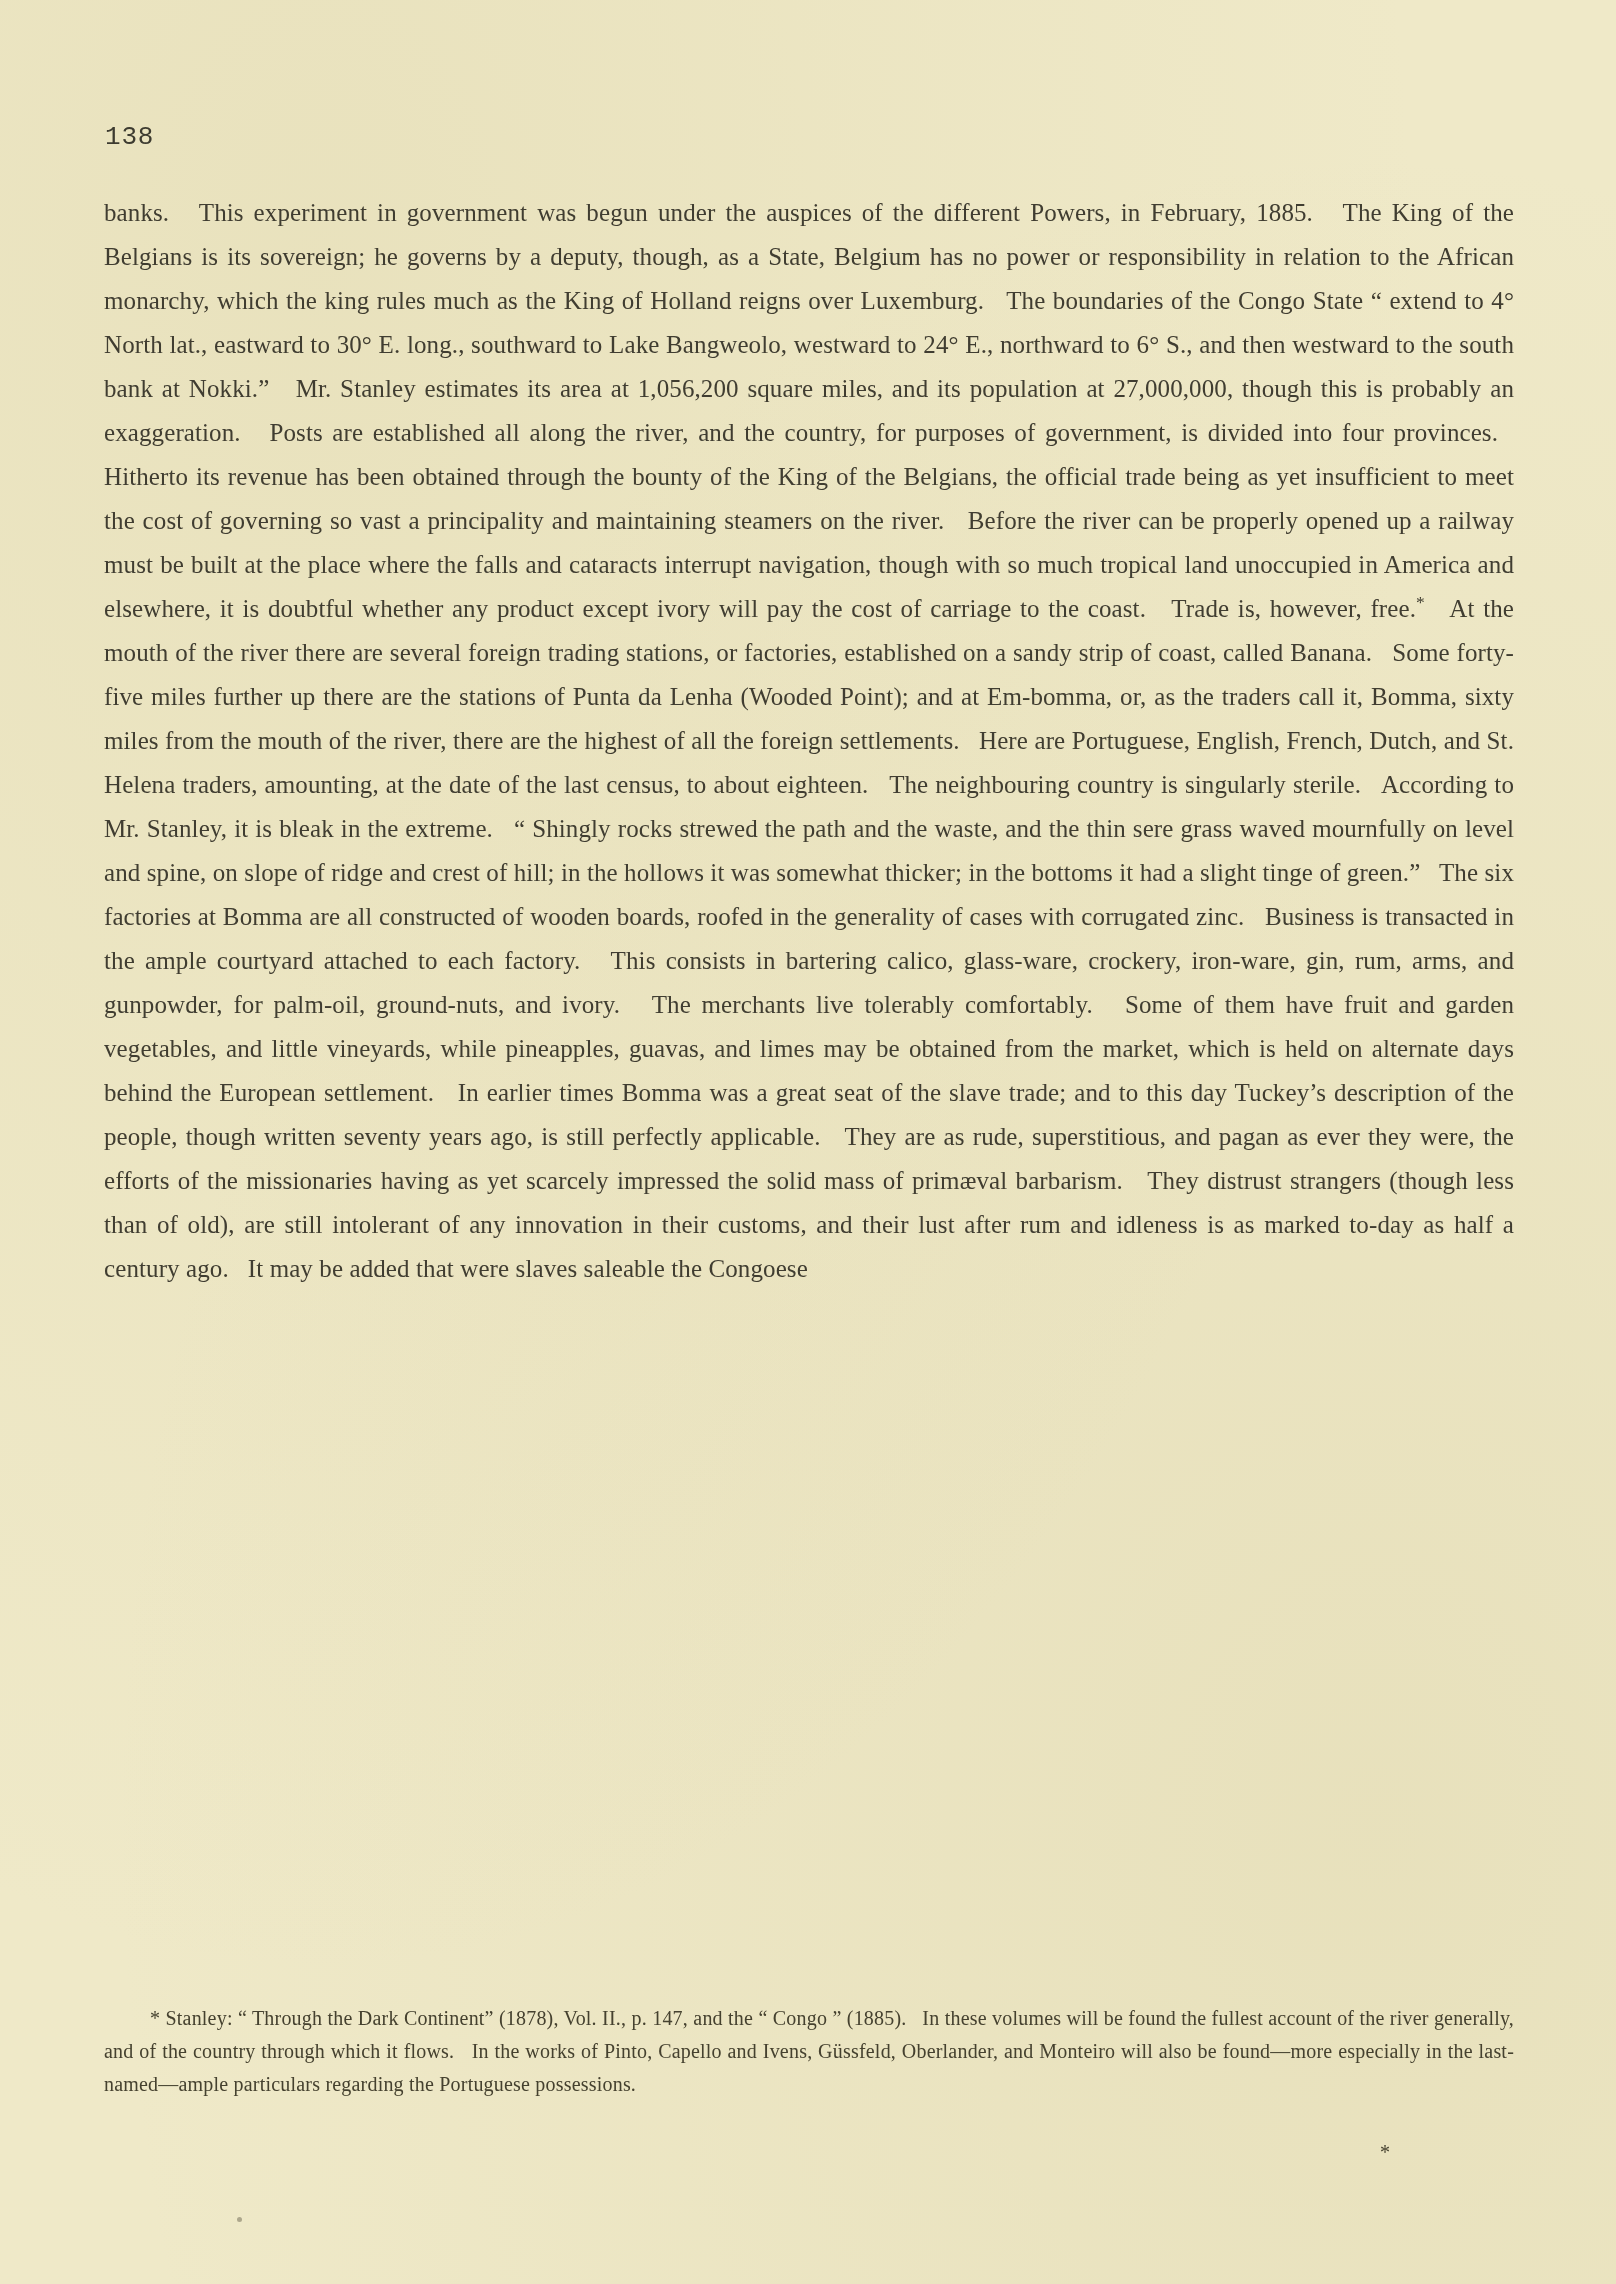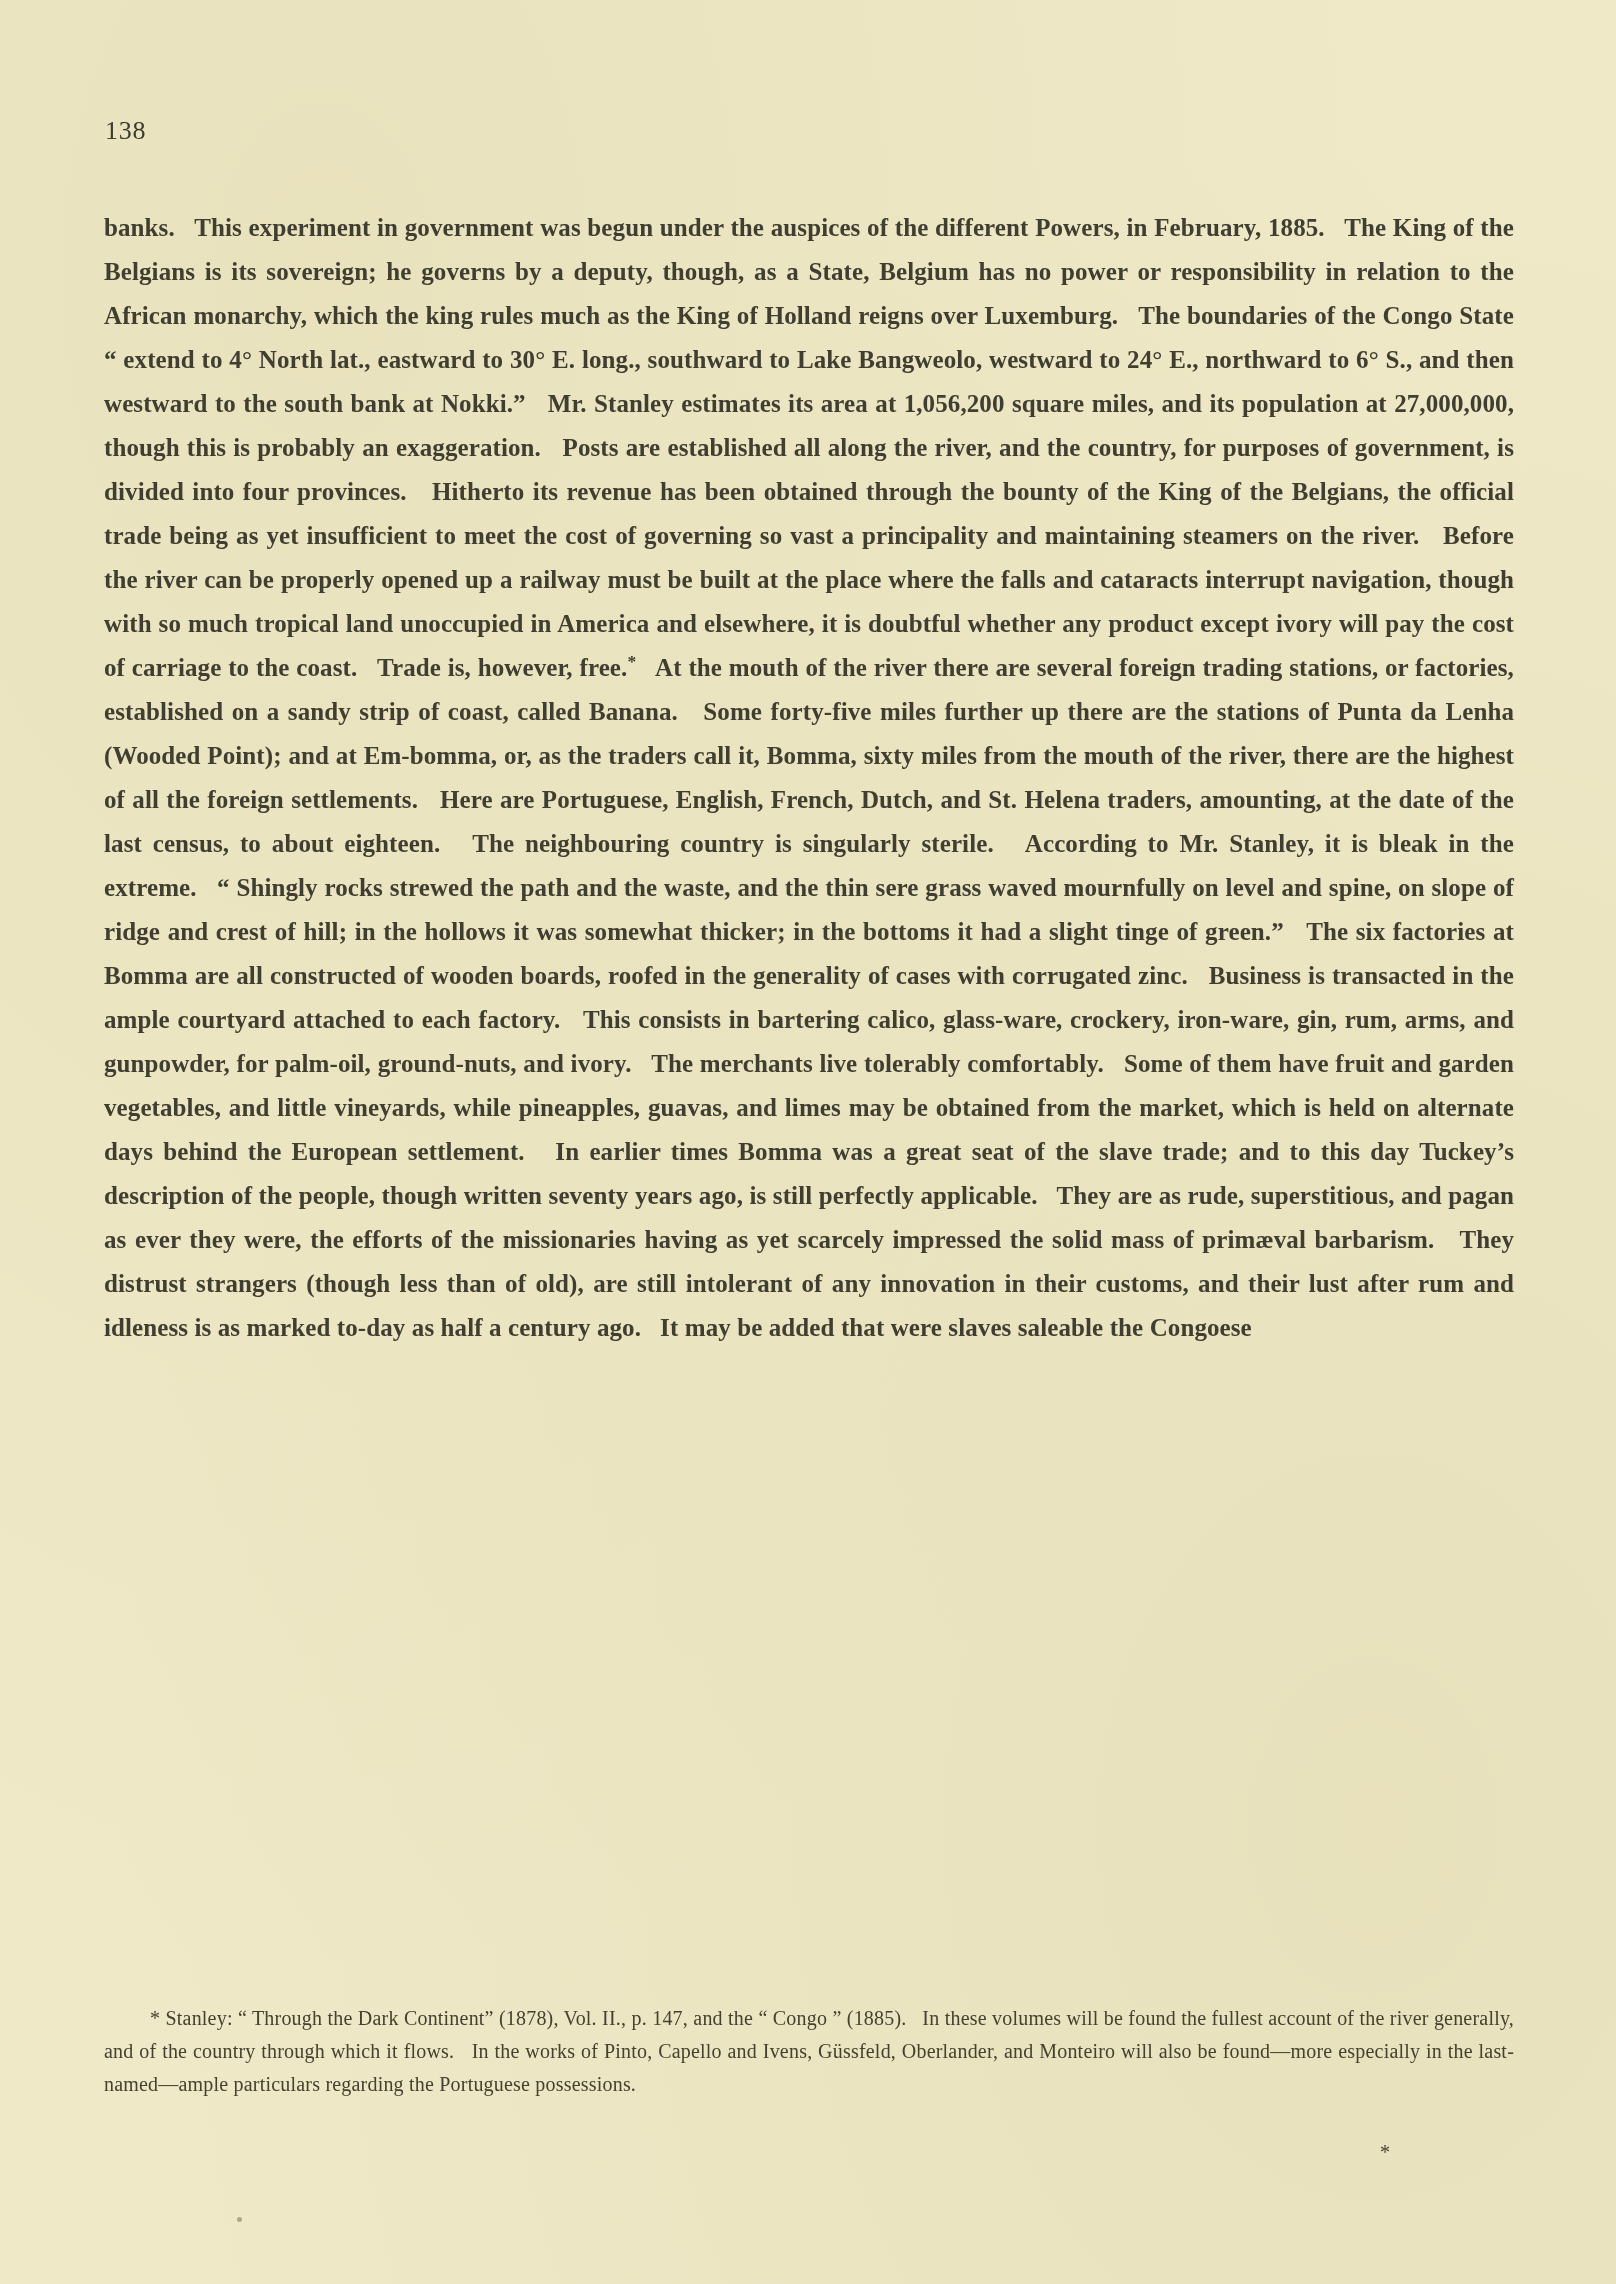--- a/index.html
+++ b/index.html
@@ -18,24 +18,25 @@
   .page {
     position: absolute;
     inset: 0;
     background: #efe9c8;
     background-image:
       radial-gradient(ellipse at 20% 12%, rgba(210,200,150,0.22), rgba(0,0,0,0) 60%),
       radial-gradient(ellipse at 85% 80%, rgba(205,195,145,0.22), rgba(0,0,0,0) 65%);
   }
   .header {
     position: absolute;
-    top: 116px;
+    top: 122px;
     left: 105px;
     right: 105px;
     height: 33px;
+    font-family: Liberation Mono, monospace;
   }
   .folio {
     position: absolute;
     left: 0;
     top: 0;
     font-size: 26px;
     letter-spacing: 0.8px;
     color: #3d3b30;
   }
   .running-title {
@@ -44,30 +45,29 @@
     right: 0;
     top: 0;
     text-align: center;
     font-size: 25px;
     letter-spacing: 2px;
     color: #3d3b30;
     padding-left: 33px;
   }
   .body-text {
     position: absolute;
-    top: 206px;
+    top: 191px;
     left: 104px;
     width: 1410px;
     font-size: 25px;
     line-height: 44px;
     text-align: justify;
     text-justify: inter-word;
     color: #403d31;
     letter-spacing: 0.1px;
-    font-weight: bold;
   }
   .body-text p {
     margin: 0;
     text-indent: 0;
   }
   .footnote-rule {
     position: absolute;
     left: 104px;
     top: 1976px;
     width: 0;

